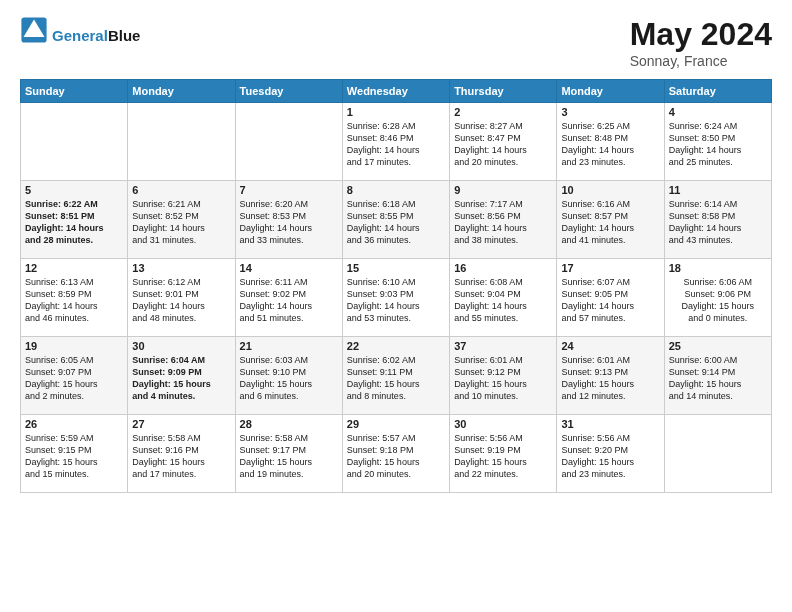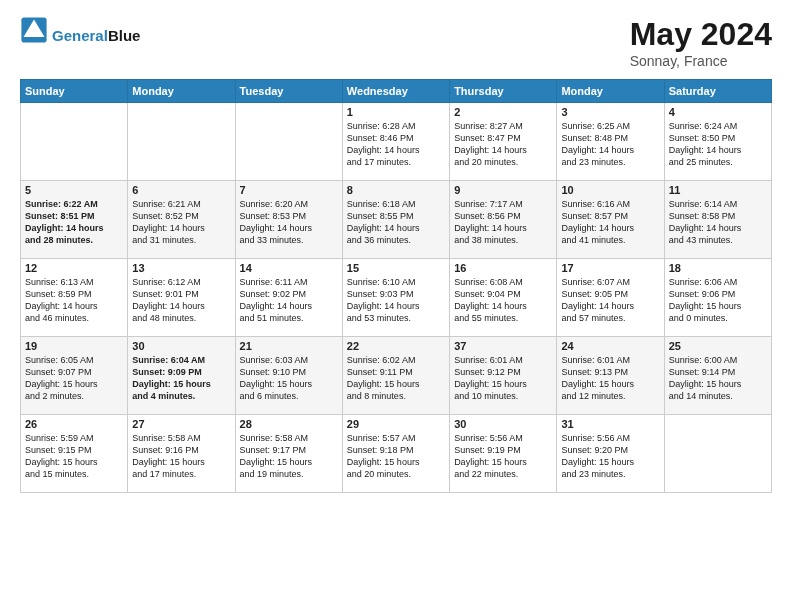--- a/index.html
+++ b/index.html
@@ -241,21 +241,21 @@
           </td>
           <td>
             <span class="day-num">17</span>
             <div class="day-info" style="white-space: pre-line;">Sunrise: 6:07 AM
 Sunset: 9:05 PM
 Daylight: 14 hours
 and 57 minutes.</div>
           </td>
           <td>
             <span class="day-num">18</span>
-            <div class="day-info" style="white-space: pre-line;">Sunrise: 6:06 AM
+            <div class="day-info" style="white-space: pre-line; text-align: center;">Sunrise: 6:06 AM
 Sunset: 9:06 PM
 Daylight: 15 hours
 and 0 minutes.</div>
           </td>
         </tr>
         <tr>
           <td>
             <span class="day-num">19</span>
             <div class="day-info" style="white-space: pre-line;">Sunrise: 6:05 AM
 Sunset: 9:07 PM

